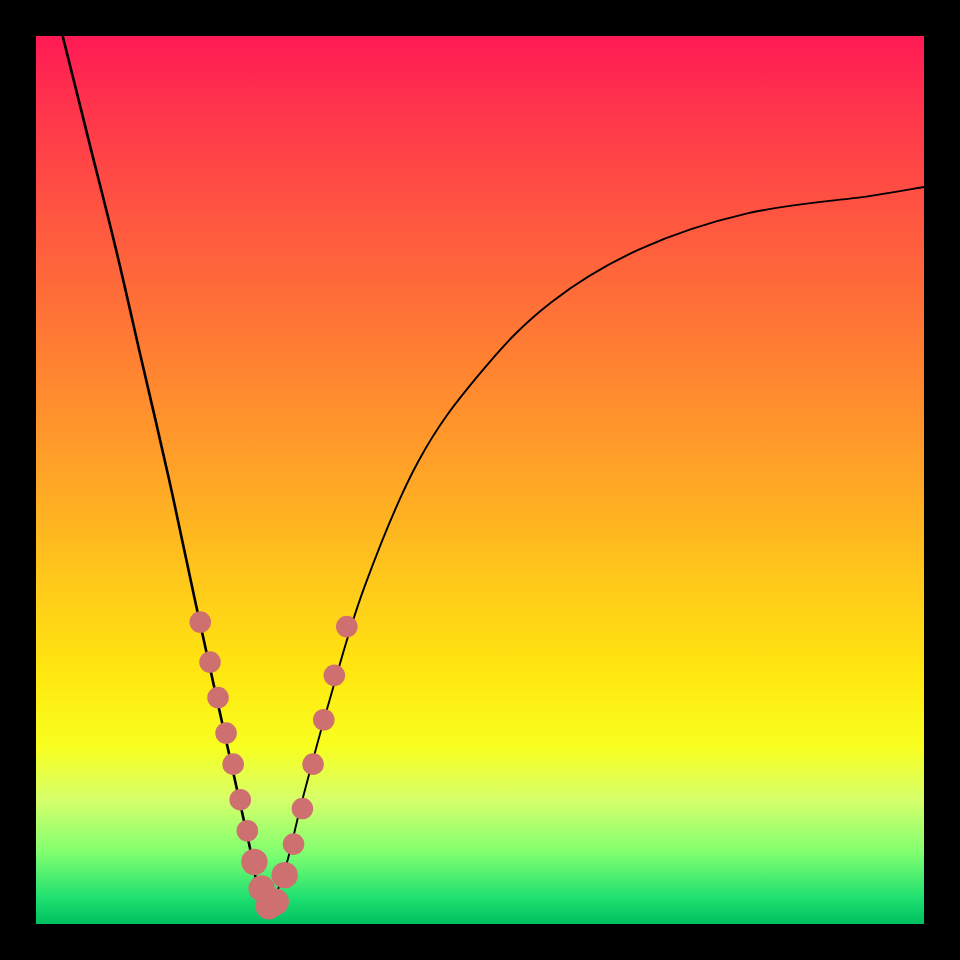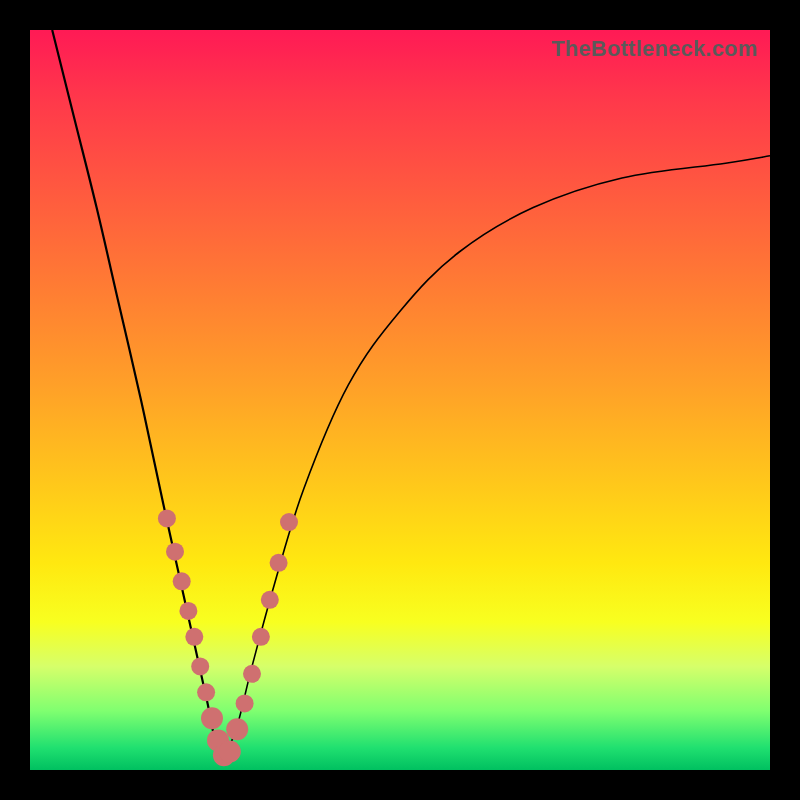--- a/index.html
+++ b/index.html
@@ -61,21 +61,20 @@
   }
   .bead {
     fill: #cf7070;
     stroke: none;
   }
 </style>
 </head>
 <body>
 
 <div class="frame">
-  <div class="watermark">TheBottleneck.com</div>
   <svg class="plot" viewBox="0 0 740 740">
     <path id="left-path" class="curve" d="M 22.2 0.0 C 26.2 16.0, 36.4 56.8, 44.4 88.8 C 52.4 120.8, 58.6 144.3, 66.6 177.6 C 74.6 210.9, 80.8 239.2, 88.8 273.8 C 96.8 308.4, 103.0 334.0, 111.0 370.0 C 119.0 406.0, 126.5 443.0, 133.2 473.6 C 139.9 504.2, 142.7 516.2, 148.0 540.2 C 153.3 564.2, 157.5 582.8, 162.8 606.8 C 168.1 630.8, 173.6 654.8, 177.6 673.4 C 181.6 692.0, 182.3 699.7, 185.0 710.4 C 187.7 721.1, 191.1 728.6, 192.4 732.6"></path>
     <path id="right-path" class="curve right" d="M 192.4 732.6 C 195.1 725.9, 201.9 712.9, 207.2 695.6 C 212.5 678.3, 215.3 661.7, 222.0 636.4 C 228.7 611.1, 234.9 587.0, 244.2 555.0 C 253.5 523.0, 260.5 494.8, 273.8 458.8 C 287.1 422.8, 300.9 387.2, 318.2 355.2 C 335.5 323.2, 350.0 305.2, 370.0 281.2 C 390.0 257.2, 405.2 240.6, 429.2 222.0 C 453.2 203.4, 473.9 190.9, 503.2 177.6 C 532.5 164.3, 557.4 156.0, 592.0 148.0 C 626.6 140.0, 669.0 137.2, 695.6 133.2 C 722.2 129.2, 732.0 127.1, 740.0 125.8"></path>
     <g id="beads">
         <circle class="bead" cx="136.9" cy="488.4" r="9"></circle>
         <circle class="bead" cx="145.0" cy="521.7" r="9"></circle>
         <circle class="bead" cx="151.7" cy="551.3" r="9"></circle>
         <circle class="bead" cx="158.4" cy="580.9" r="9"></circle>
         <circle class="bead" cx="164.3" cy="606.8" r="9"></circle>
         <circle class="bead" cx="170.2" cy="636.4" r="9"></circle>

